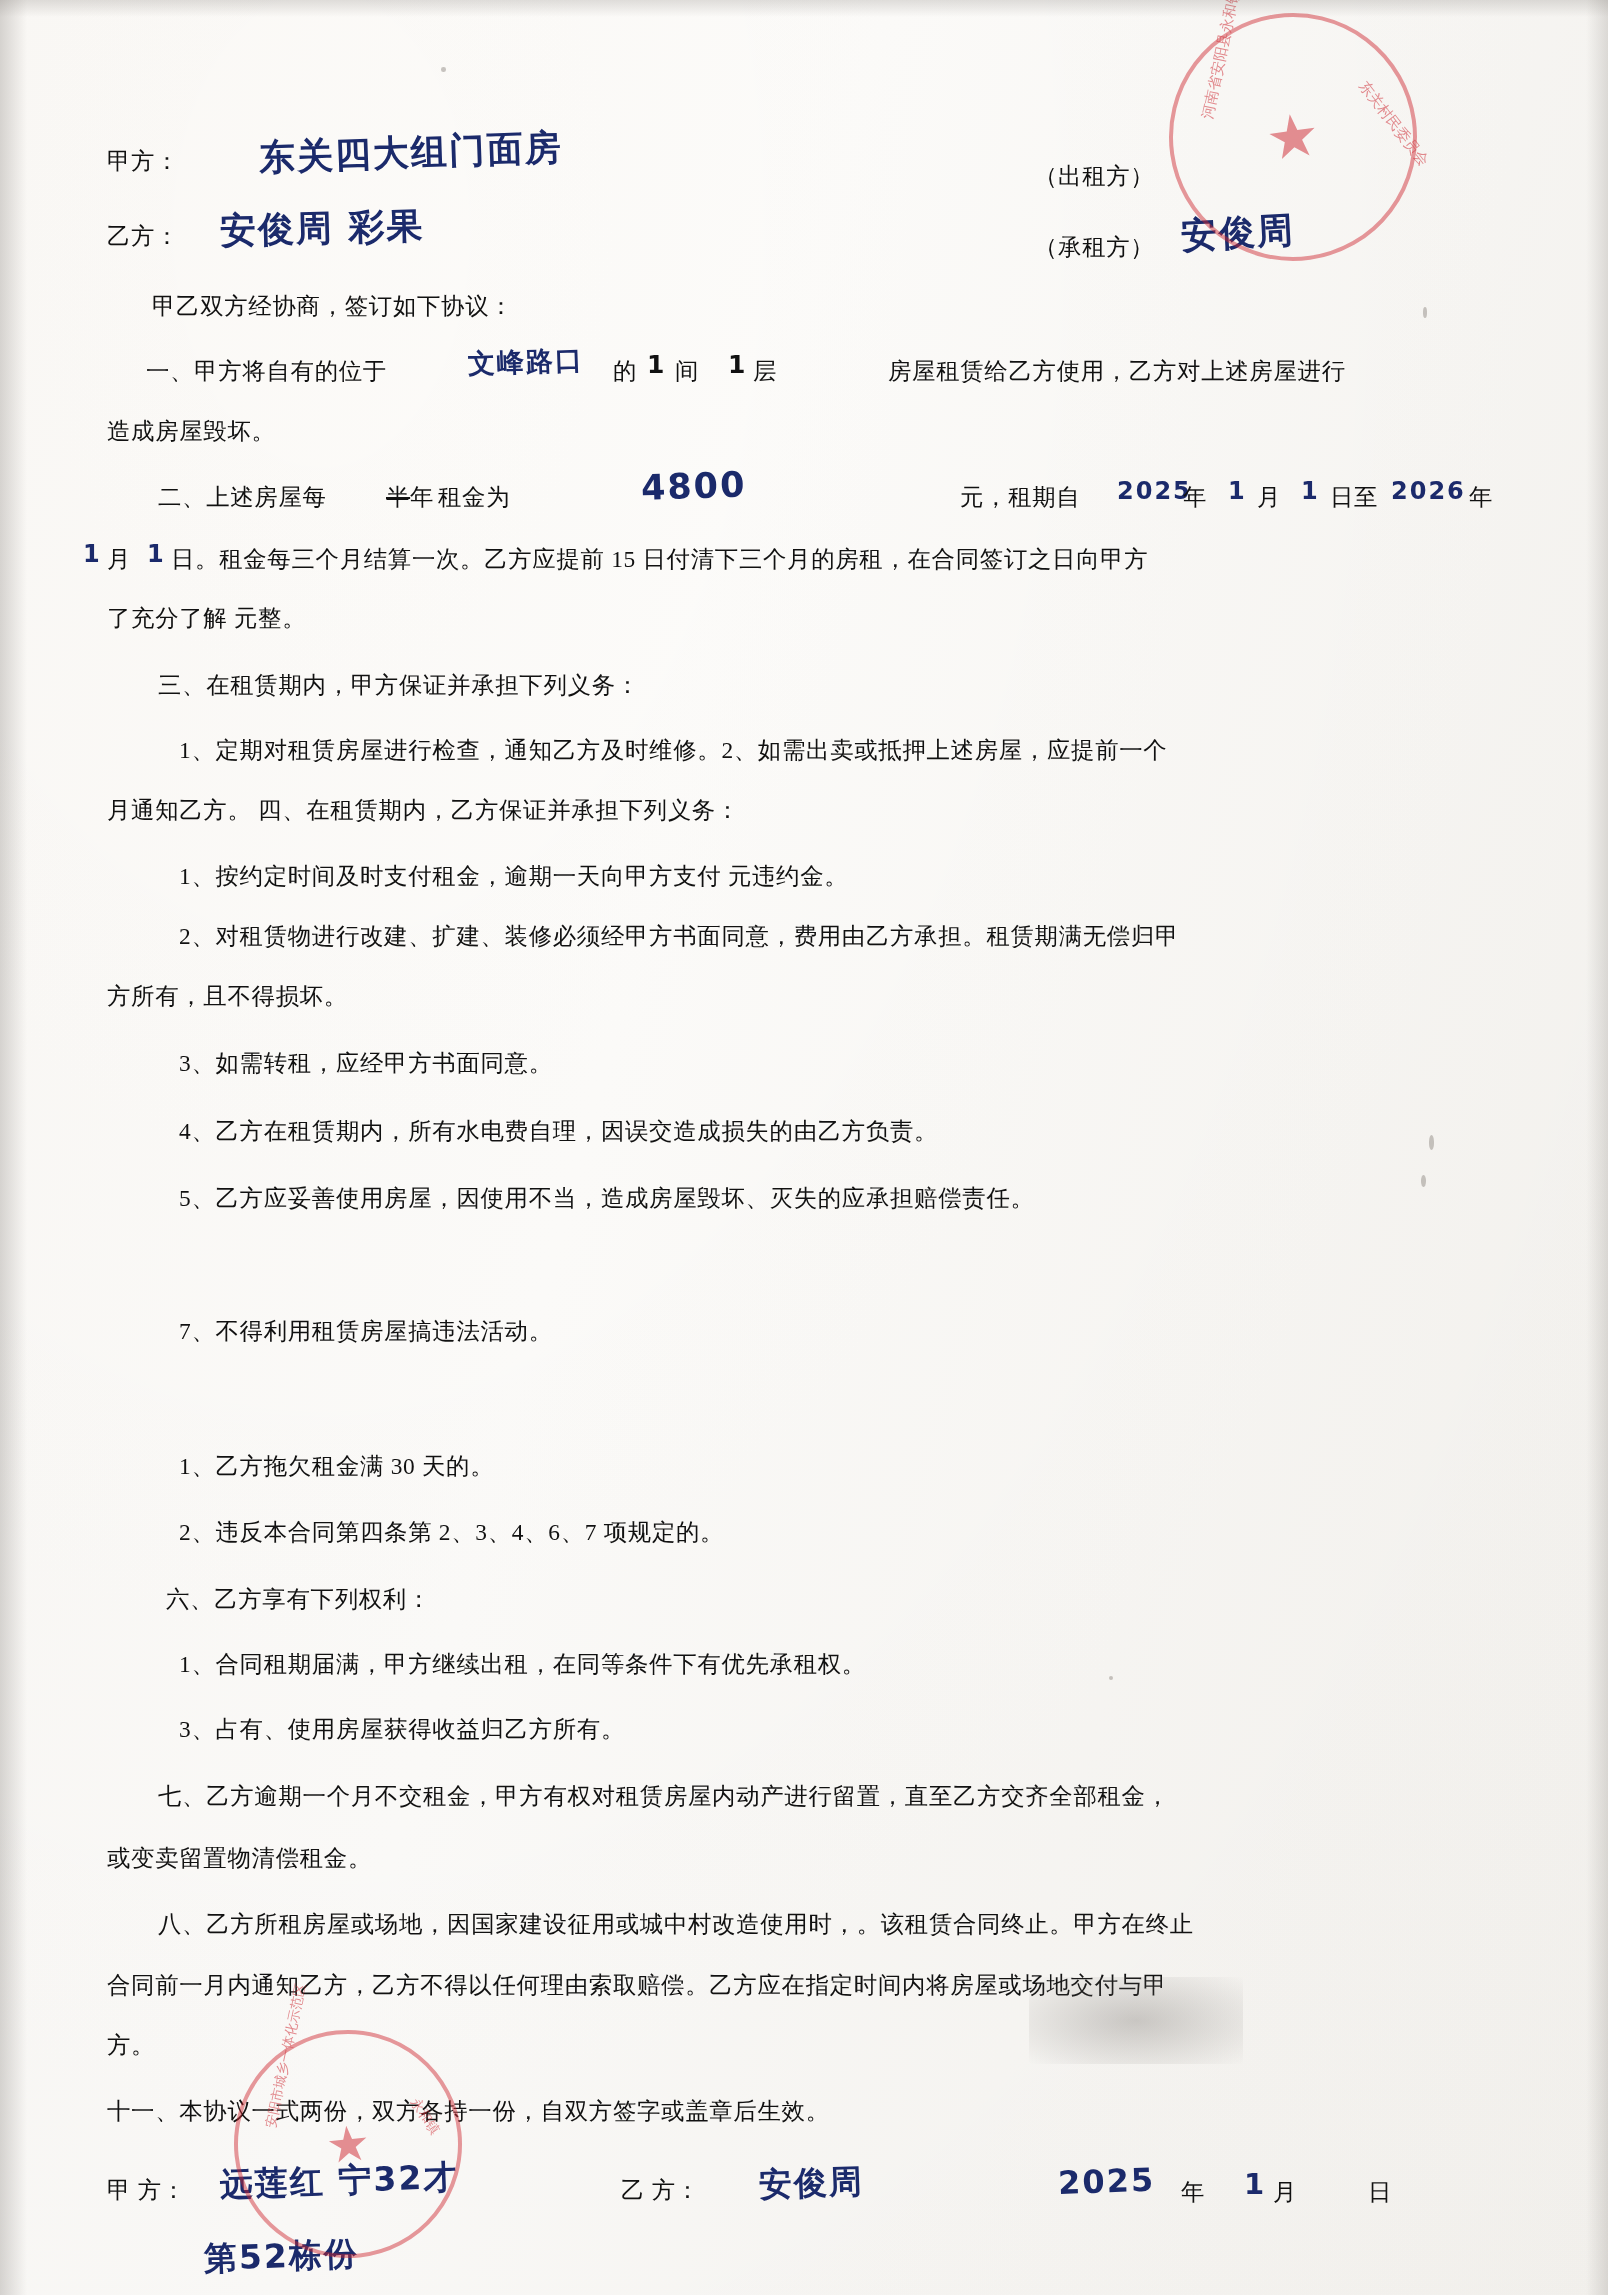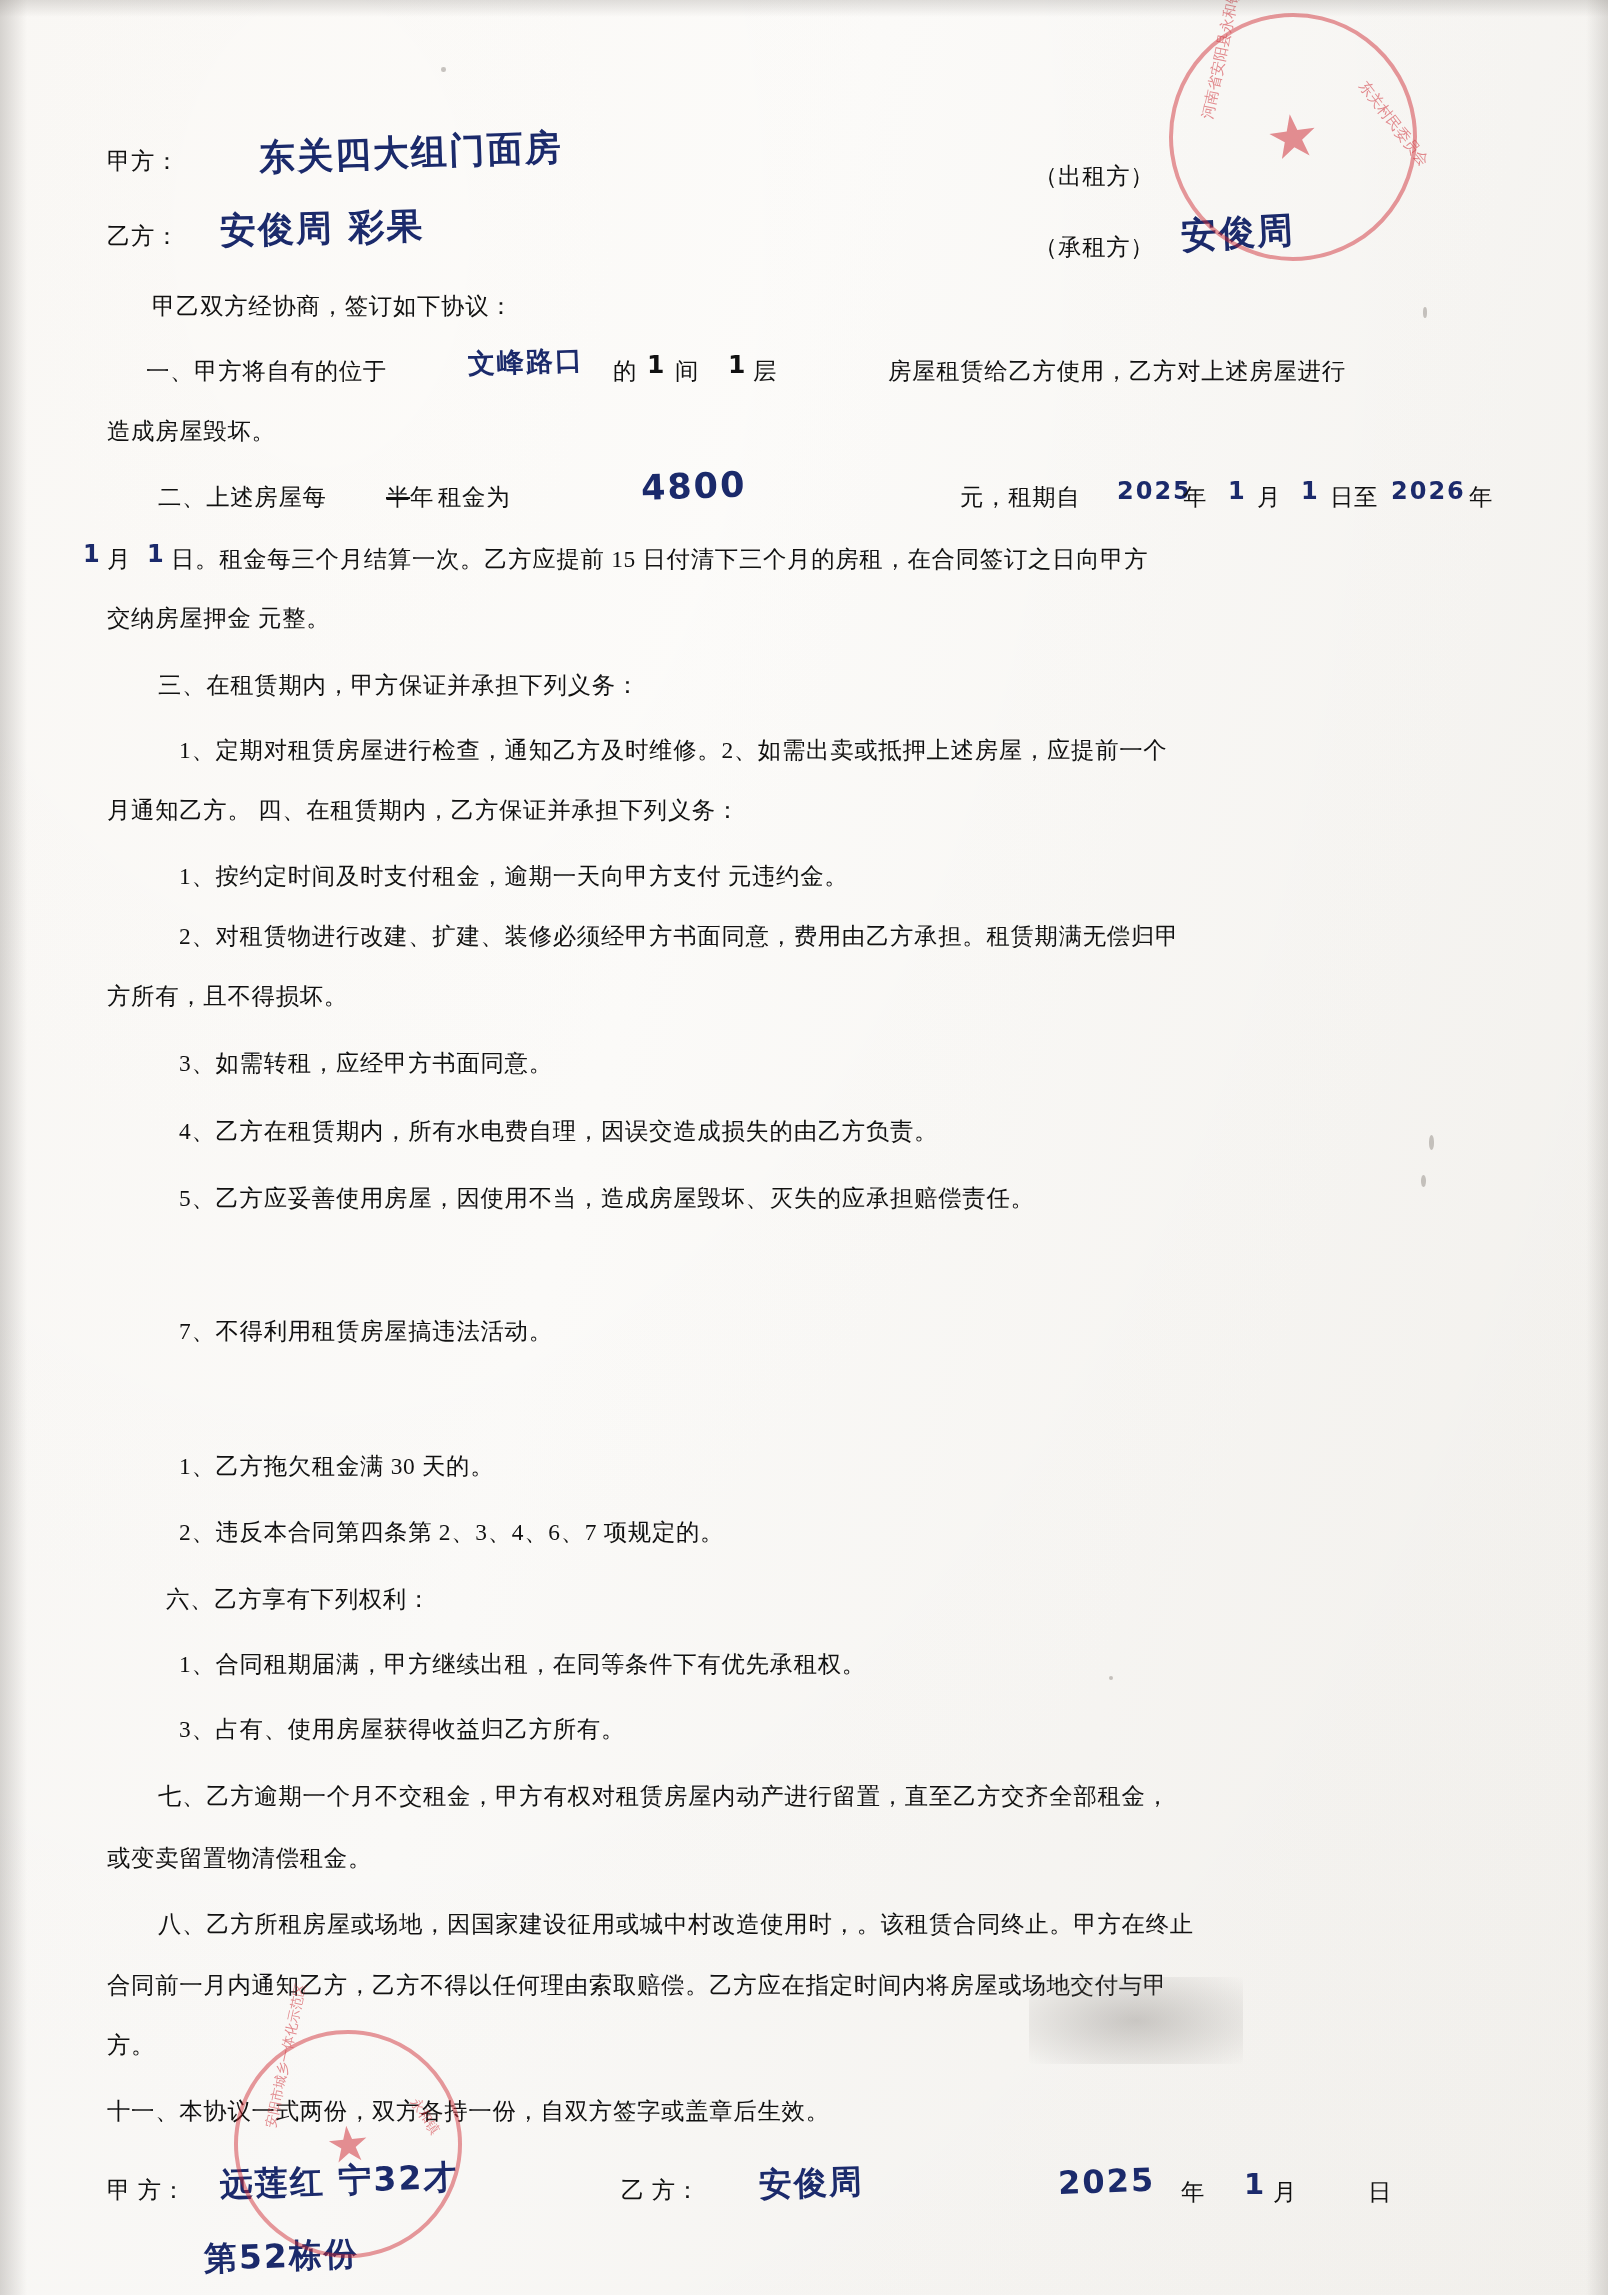--- a/index.html
+++ b/index.html
@@ -160,21 +160,21 @@
   <div class="body-text" style="left:1257px; top:480px;">月</div>
   <div class="hand" style="left:1301px; top:477px; font-size:24px; color:#1b2a6b;">1</div>
   <div class="body-text" style="left:1330px; top:480px;">日至</div>
   <div class="hand" style="left:1391px; top:477px; font-size:24px; color:#1b2a6b;">2026</div>
   <div class="body-text" style="left:1469px; top:480px;">年</div>
 
   <div class="hand" style="left:83px; top:540px; font-size:24px; color:#1b2a6b;">1</div>
   <div class="body-text" style="left:107px; top:542px;">月</div>
   <div class="hand" style="left:147px; top:540px; font-size:24px; color:#1b2a6b;">1</div>
   <div class="body-text" style="left:171px; top:542px;">日。租金每三个月结算一次。乙方应提前 15 日付清下三个月的房租，在合同签订之日向甲方</div>
-  <div class="body-text" style="left:107px; top:601px;">交纳房屋押金        元整。</div>
+  <div class="body-text" style="left:107px; top:601px;">了充分了解        元整。</div>
 
   <div class="body-text" style="left:158px; top:668px;">三、在租赁期内，甲方保证并承担下列义务：</div>
   <div class="body-text" style="left:179px; top:733px;">1、定期对租赁房屋进行检查，通知乙方及时维修。2、如需出卖或抵押上述房屋，应提前一个</div>
   <div class="body-text" style="left:107px; top:793px;">月通知乙方。                  四、在租赁期内，乙方保证并承担下列义务：</div>
 
   <div class="body-text" style="left:179px; top:859px;">1、按约定时间及时支付租金，逾期一天向甲方支付          元违约金。</div>
   <div class="body-text" style="left:179px; top:919px;">2、对租赁物进行改建、扩建、装修必须经甲方书面同意，费用由乙方承担。租赁期满无偿归甲</div>
   <div class="body-text" style="left:107px; top:979px;">方所有，且不得损坏。</div>
   <div class="body-text" style="left:179px; top:1046px;">3、如需转租，应经甲方书面同意。</div>
   <div class="body-text" style="left:179px; top:1114px;">4、乙方在租赁期内，所有水电费自理，因误交造成损失的由乙方负责。</div>

